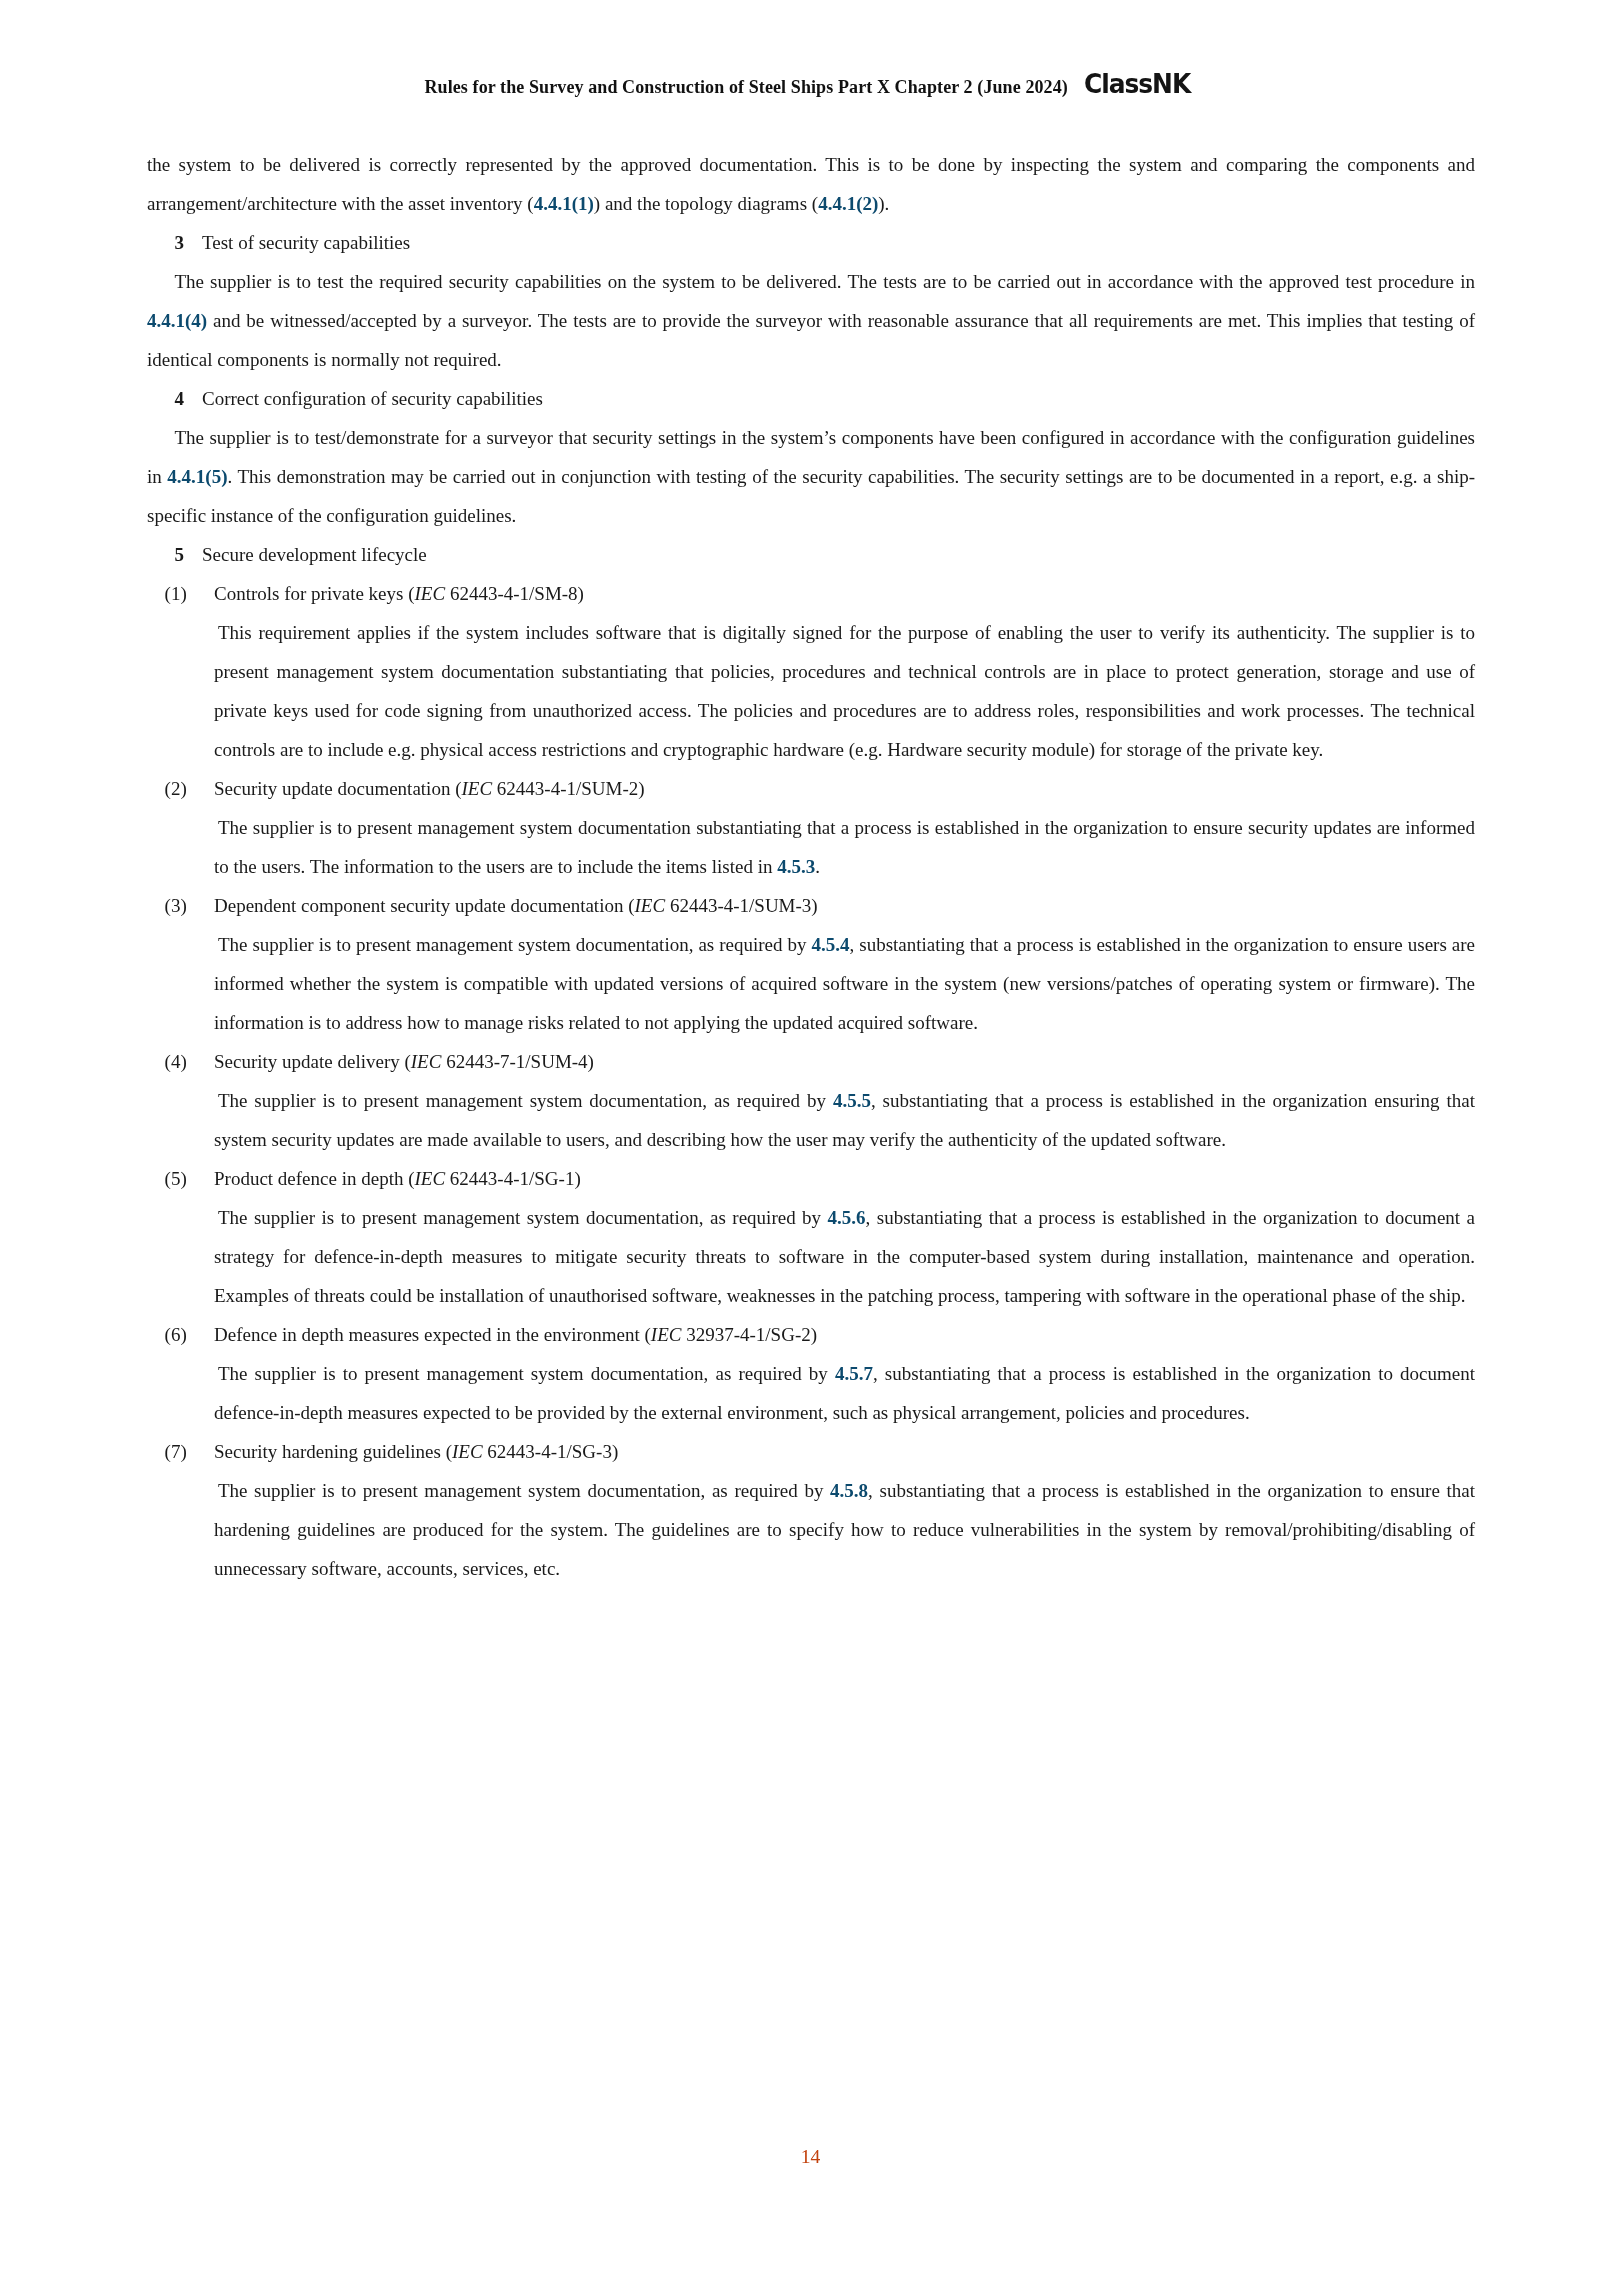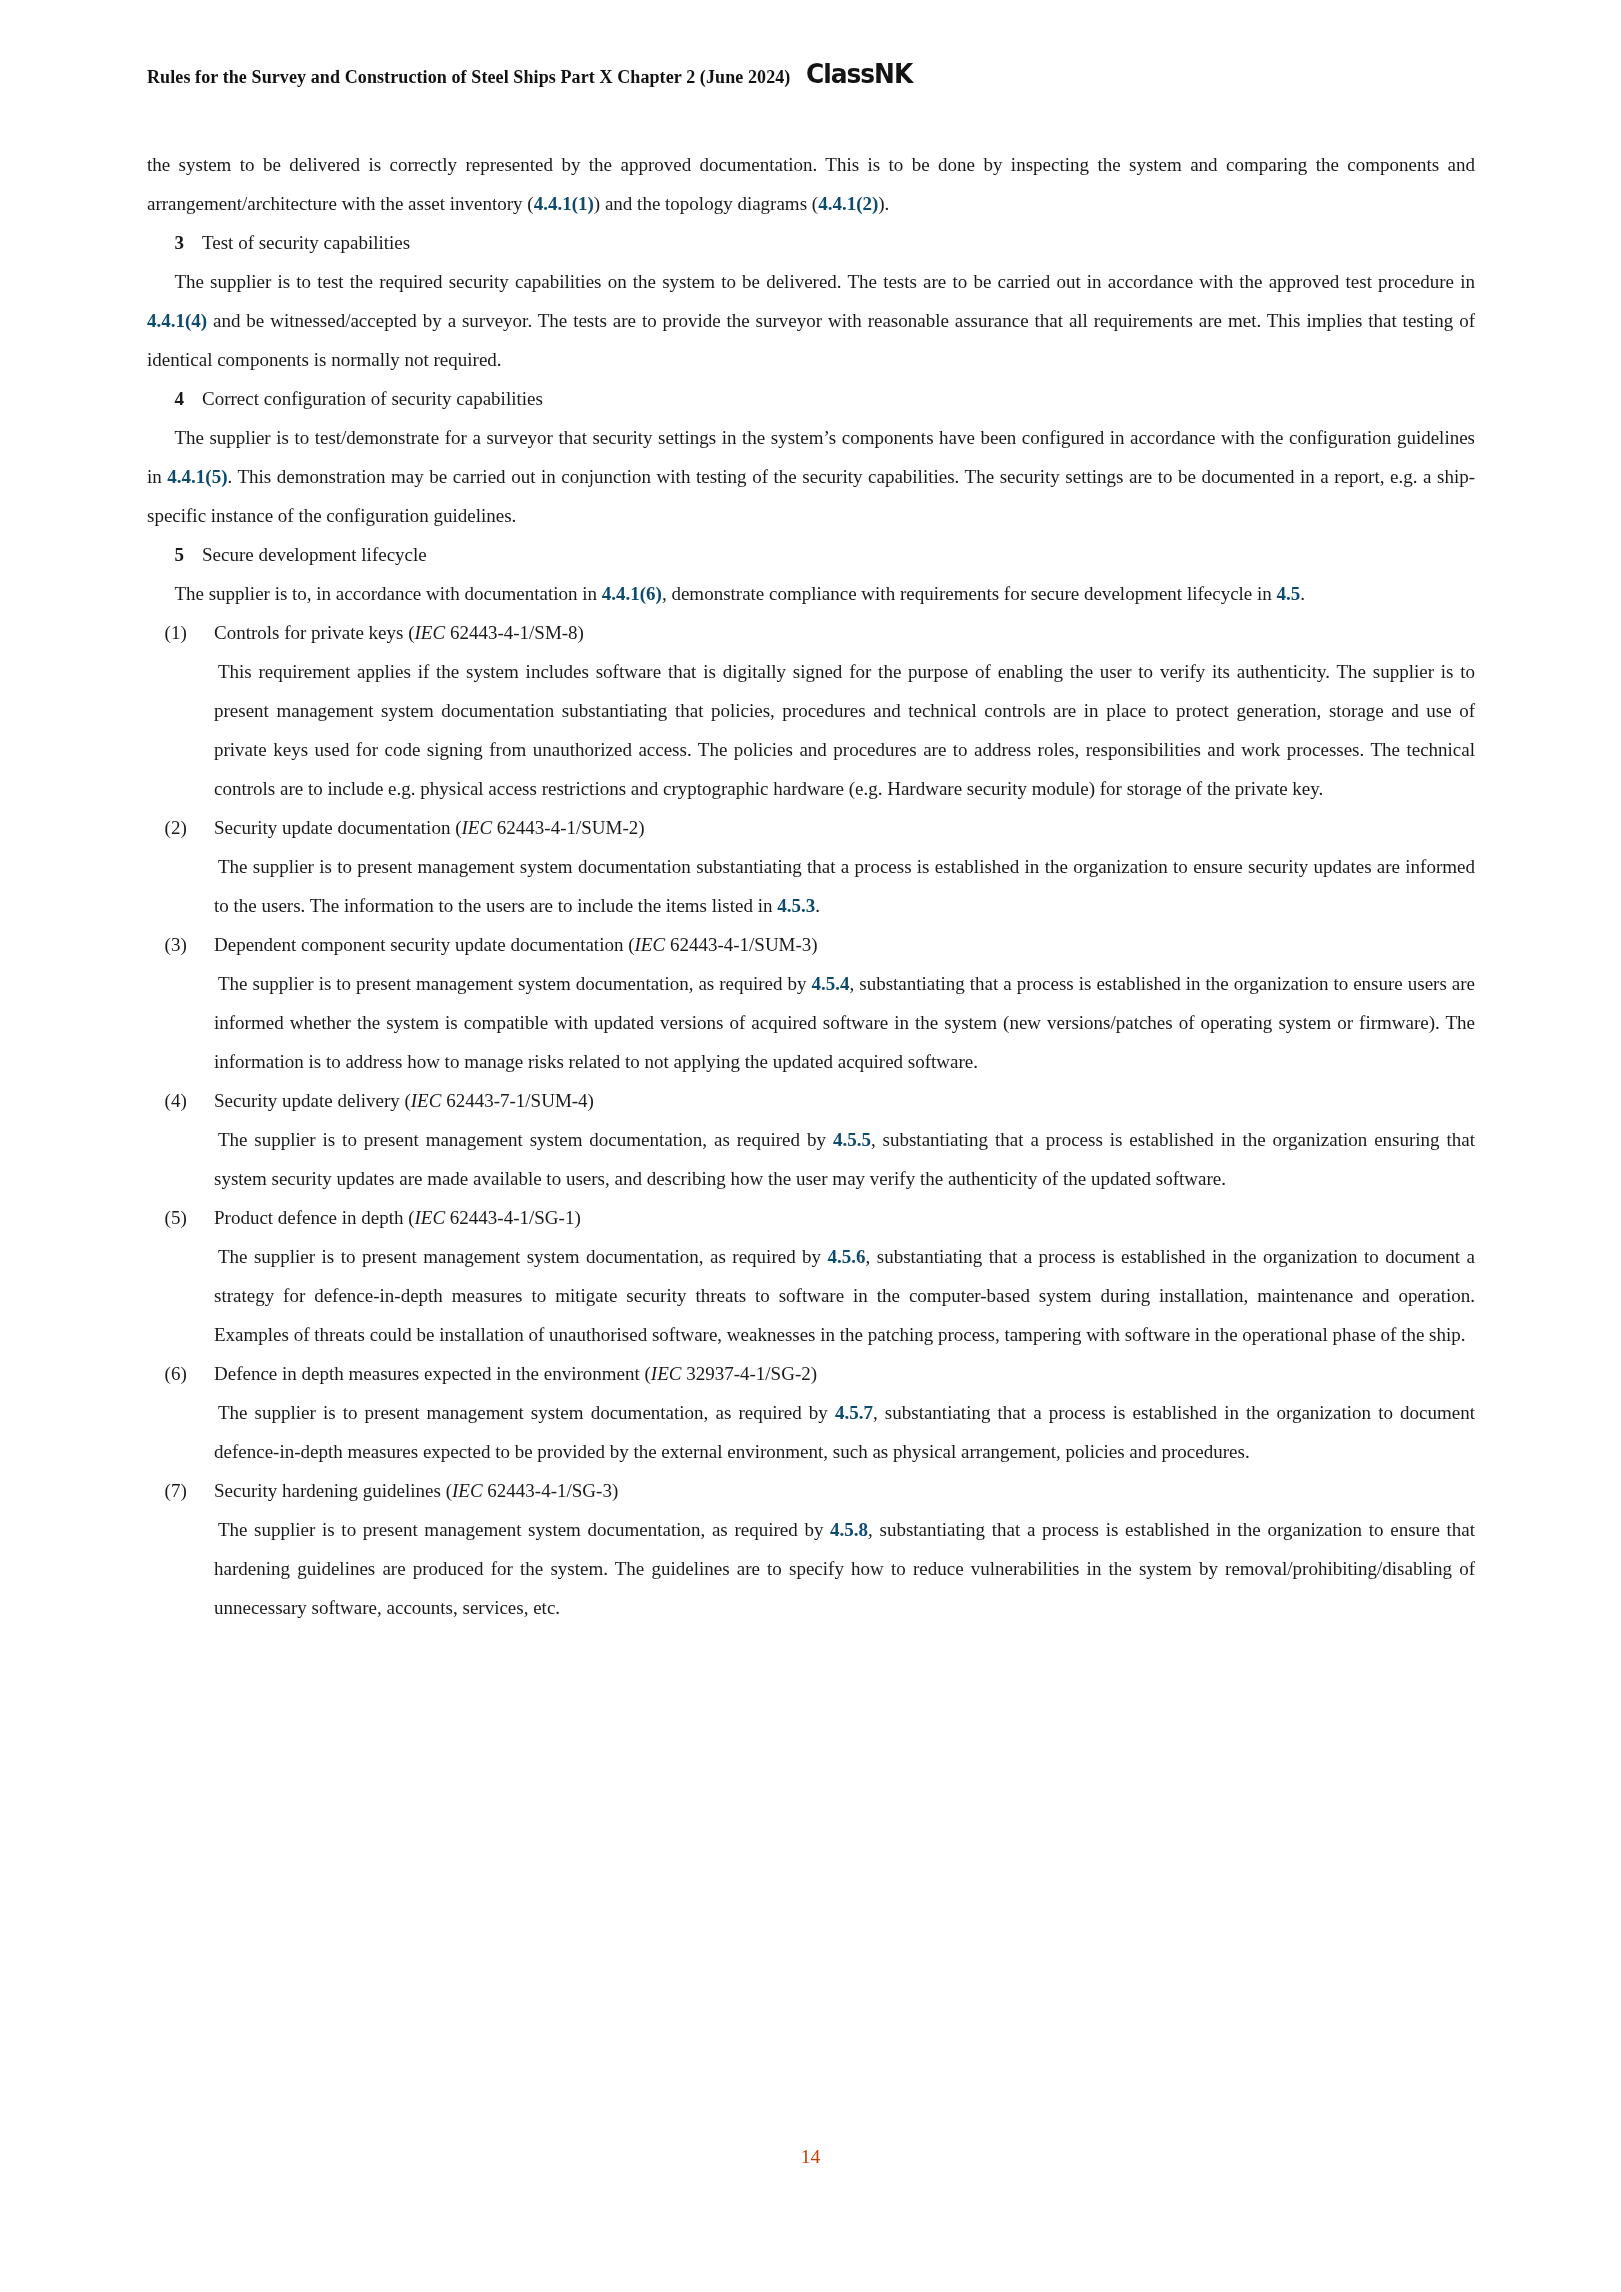--- a/index.html
+++ b/index.html
@@ -20,26 +20,26 @@
     position: relative;
     width: 1621px;
     height: 2293px;
     box-sizing: border-box;
     padding: 0;
   }
 
   
   .page-header {
     position: absolute;
-    top: 61px;
+    top: 71px;
     left: 147px;
     right: 147px;
     display: flex;
     align-items: baseline;
-    justify-content: flex-start;
+    justify-content: center;
     gap: 15.7px;
   }
   .header-title {
     font-family: "Liberation Serif", "DejaVu Serif", serif;
     font-weight: bold;
     font-size: 18px;
     letter-spacing: 0.1px;
     white-space: nowrap;
     color: #111111;
   }
@@ -169,21 +169,20 @@
     <div class="section-head">
       <span class="section-num">4</span>
       <span class="section-title">Correct configuration of security capabilities</span>
     </div>
     <p class="para para-indent"><span>The supplier is to test/demonstrate  for a surveyor that security settings in the system’s components  have been configured in accordance with the configuration guidelines in </span><span class="ref">4.4.1(5)</span><span>. This demonstration may be carried out in conjunction with testing of the security capabilities. The security settings are to be documented in a report, e.g. a ship-specific instance of the configuration guidelines.</span></p>
 
     <div class="section-head">
       <span class="section-num">5</span>
       <span class="section-title">Secure development lifecycle</span>
     </div>
-    <p class="para para-indent"><span>The supplier is to, in accordance with documentation in </span><span class="ref">4.4.1(6)</span><span>, demonstrate compliance with requirements for secure development lifecycle in </span><span class="ref">4.5</span><span>.</span></p>
 
     <div class="list-item">
       <div class="li-head">
         <span class="li-marker">(1)</span>
         <span class="li-head-text"><span>Controls for private keys (</span><span class="it">IEC</span><span> 62443-4-1/SM-8)</span></span>
       </div>
       <p class="li-body first-line-indent"><span>This requirement applies if the system includes software that is digitally signed for the purpose of enabling the user to verify its authenticity. The supplier is to present management system documentation substantiating that policies, procedures and technical controls are in place to protect generation, storage and use of private keys used for code signing from unauthorized access. The policies and procedures are to address roles, responsibilities and work processes. The technical controls are to include e.g. physical access restrictions and cryptographic hardware (e.g. Hardware security module) for storage of the private key.</span></p>
     </div>
 
     <div class="list-item">

